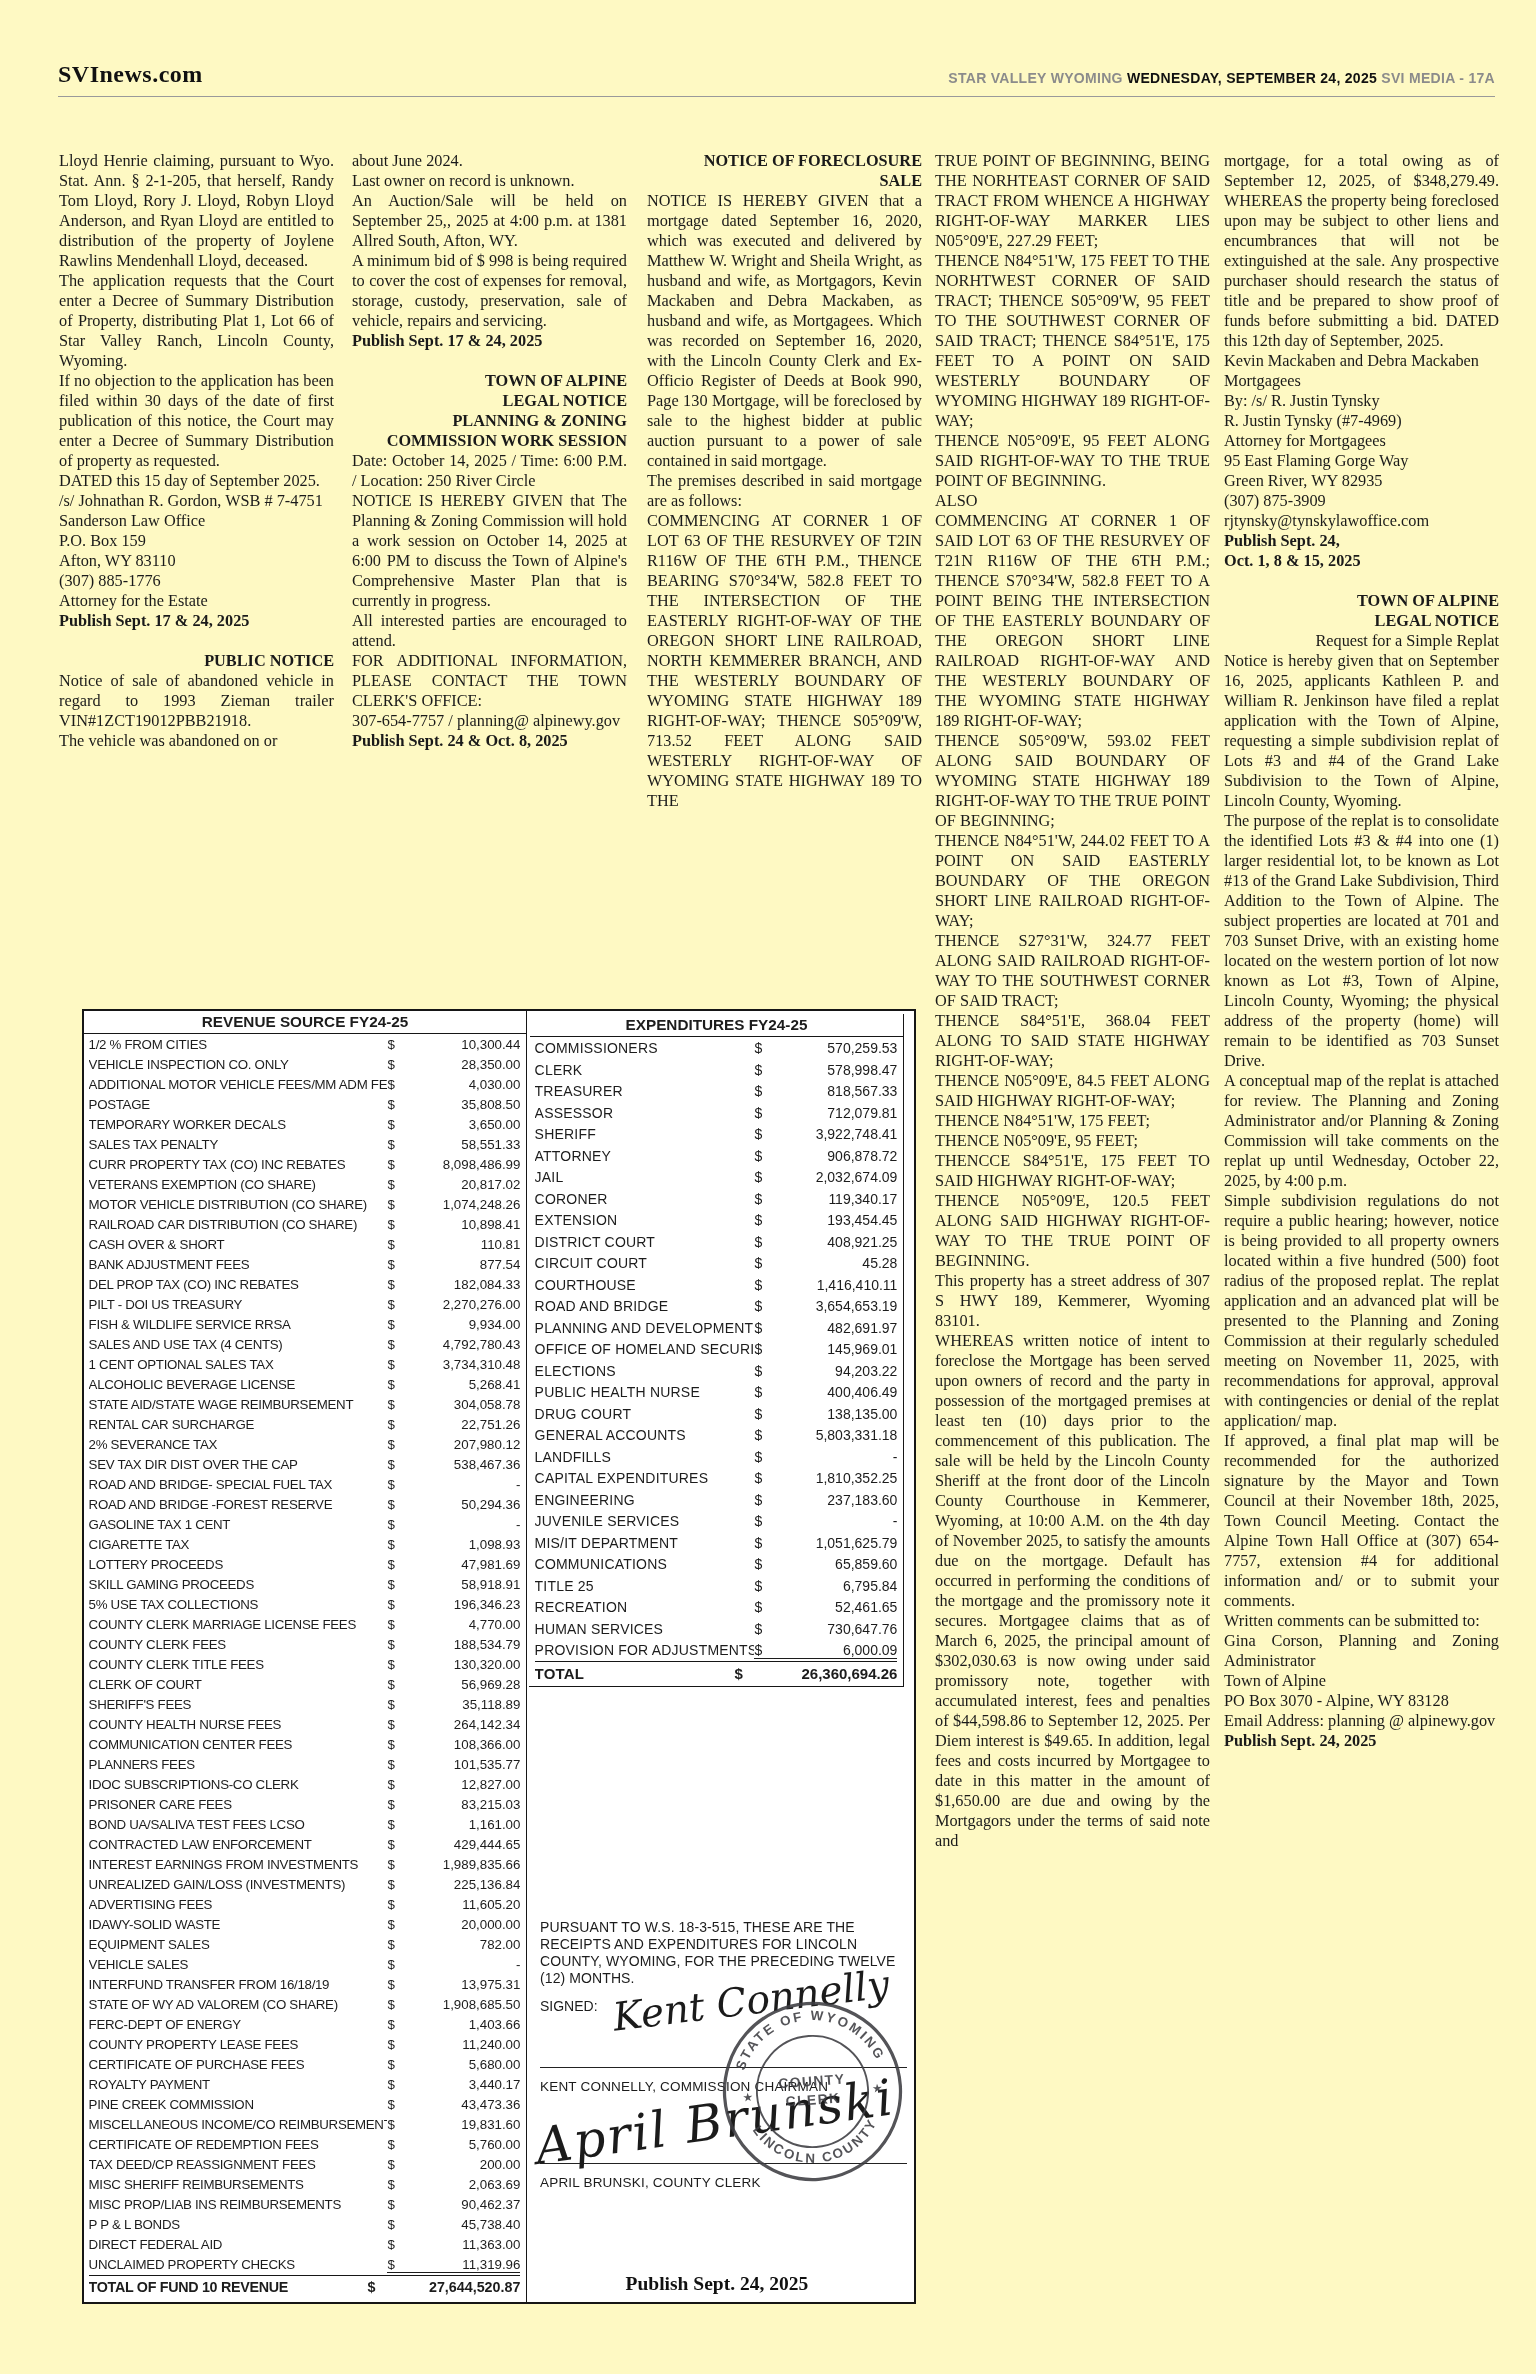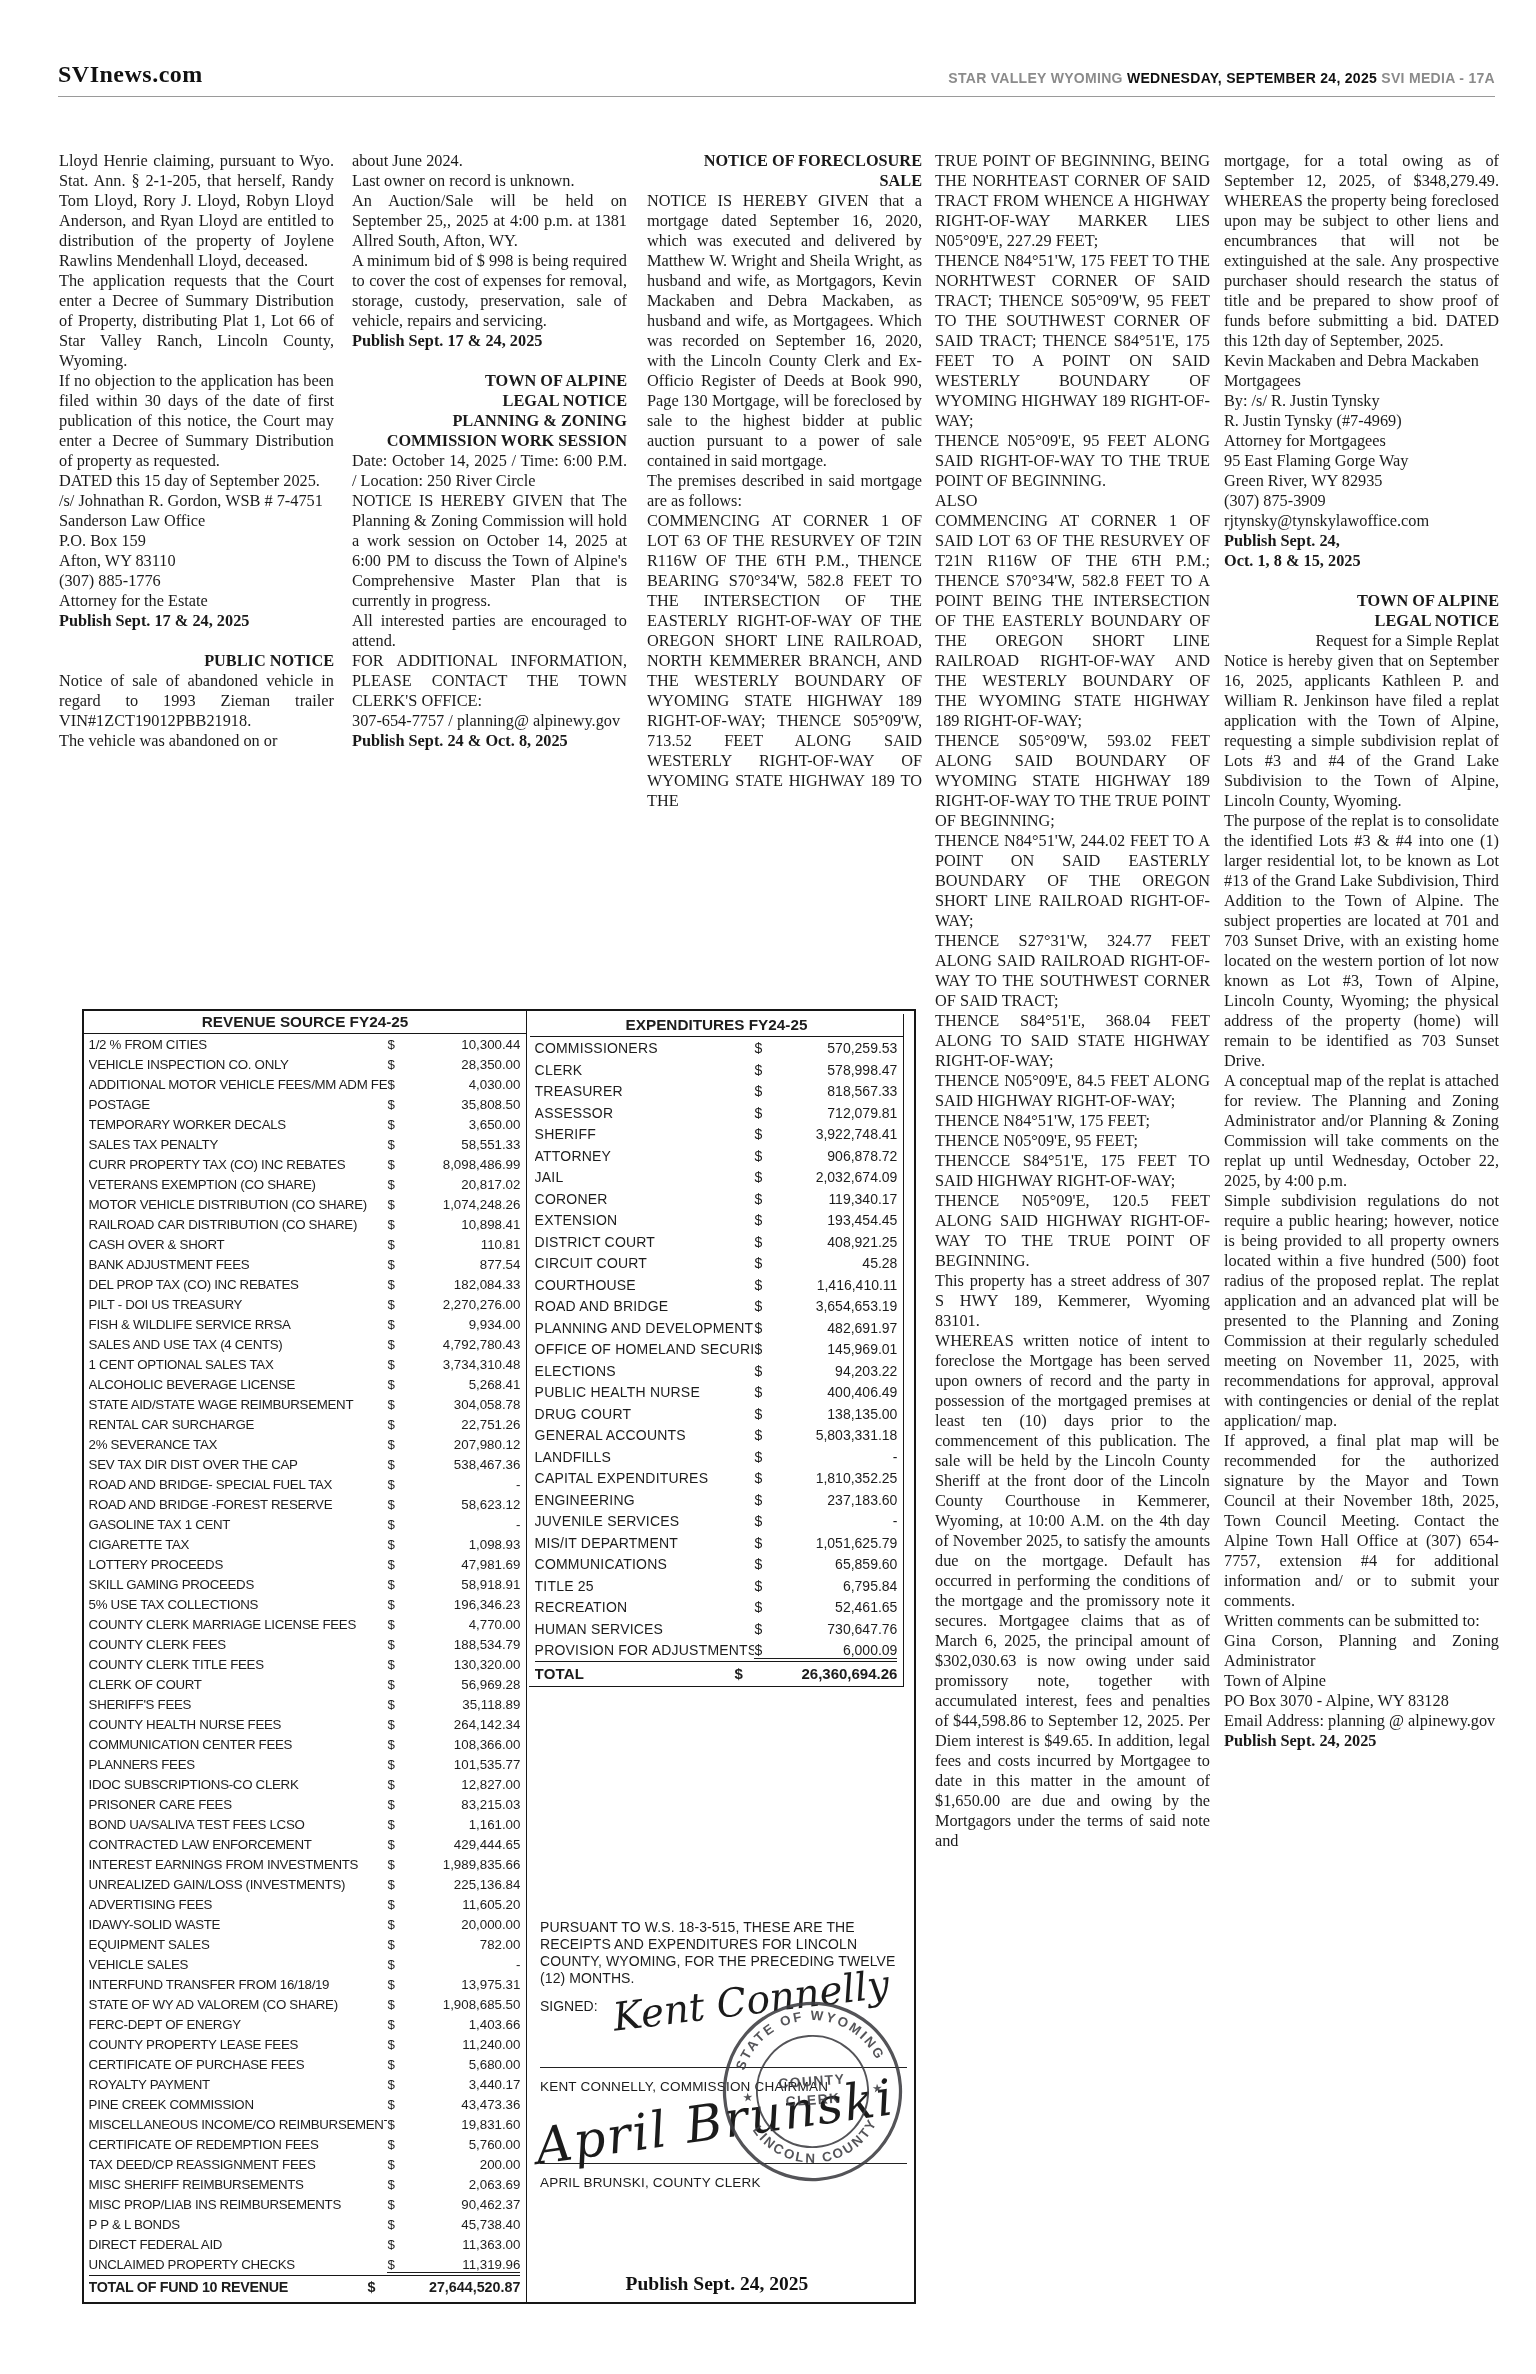--- a/index.html
+++ b/index.html
@@ -1,19 +1,19 @@
 <!DOCTYPE html>
 <html style="font-size:15px"><head>
 <meta charset="utf-8">
 <title>Newspaper Legal Notices Page</title>
 <style>
   * { margin:0; padding:0; box-sizing:border-box; }
   html,body { background:#e8e8e8; }
   .page {
-    position:relative; width:1536px; height:2375px; background:#ffffff;
+    position:relative; width:1536px; height:2375px; background:#fef9c3;
     font-family:"Liberation Serif", serif; color:#1a1a1a; overflow:hidden;
     margin:0 auto;
   }
   
   .masthead { position:absolute; left:58px; top:61px; font-weight:700; font-size:24px; letter-spacing:0.5px; font-family:"Liberation Serif", serif; color:#111; }
   .header-right { position:absolute; right:41px; top:70px; font-family:"Liberation Sans", sans-serif; font-size:14px; letter-spacing:0.3px; white-space:nowrap; }
   .header-right .hr-loc { color:#8b8b8b; font-weight:700; }
   .header-right .hr-date { color:#111; font-weight:700; }
   .header-right .hr-ed { color:#8b8b8b; font-weight:700; }
   .header-rule { position:absolute; left:58px; right:41px; top:96px; height:0.9px; background:#9a9a9a; }
@@ -281,21 +281,21 @@
             <span class="tamount">538,467.36</span>
           </div>
           <div class="trow">
             <span class="tlabel">ROAD AND BRIDGE- SPECIAL FUEL TAX</span>
             <span class="tdollar">$</span>
             <span class="tamount">-</span>
           </div>
           <div class="trow">
             <span class="tlabel">ROAD AND BRIDGE -FOREST RESERVE</span>
             <span class="tdollar">$</span>
-            <span class="tamount">58,623.12</span>
+            <span class="tamount">50,294.36</span>
           </div>
           <div class="trow">
             <span class="tlabel">GASOLINE TAX 1 CENT</span>
             <span class="tdollar">$</span>
             <span class="tamount">-</span>
           </div>
           <div class="trow">
             <span class="tlabel">CIGARETTE TAX</span>
             <span class="tdollar">$</span>
             <span class="tamount">1,098.93</span>

